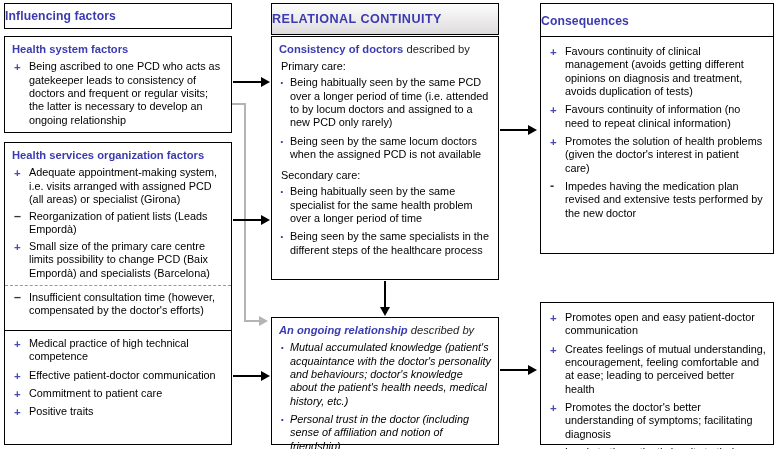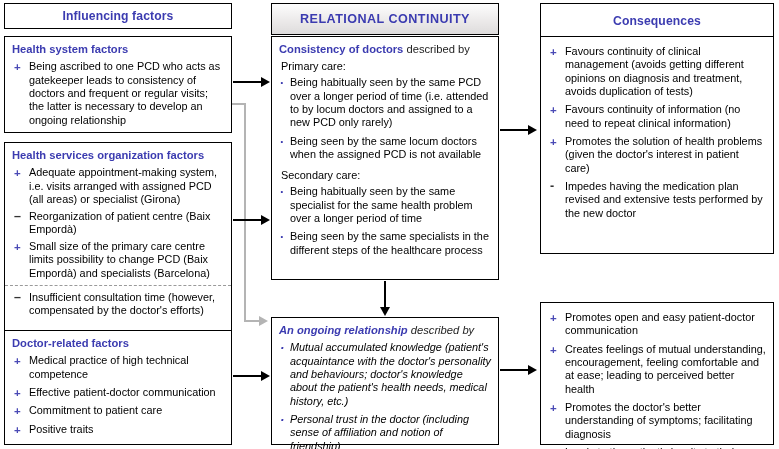--- a/index.html
+++ b/index.html
@@ -26,21 +26,20 @@
     border: 1.4px solid #000000;
     background: #ffffff;
   }
   .header-box {
     position: absolute;
     box-sizing: border-box;
     border: 1.4px solid #000000;
     background: #ffffff;
     display: flex;
     align-items: center;
-    justify-content: center;
   }
   .header-box.shaded {
     background: linear-gradient(180deg, #fdfdfd 0%, #eceaea 55%, #dedcdc 100%);
   }
   .header-title {
     color: #3b3bb0;
     font-weight: bold;
     font-size: 12.2px;
     letter-spacing: 0.1px;
     text-align: center;
@@ -167,40 +166,39 @@
   <div class="box" style="left:4px; top:142px; width:228px; height:192px;">
     <div class="box-inner">
       <div class="sec-title">Health services organization factors</div>
       <ul class="items tight">
         <li>
           <span class="mk">+</span>
           <span>Adequate appointment-making system, i.e. visits arranged with assigned PCD (all areas) or specialist (Girona)</span>
         </li>
         <li>
           <span class="mk minus">–</span>
-          <span>Reorganization of patient centre (Baix Empordà)</span>
+          <span>Reorganization of patient lists (Leads Empordà)</span>
         </li>
         <li>
           <span class="mk">+</span>
           <span>Small size of the primary care centre limits possibility to change PCD (Baix Empordà) and specialists (Barcelona)</span>
         </li>
       </ul>
       <div class="dashed-sep"></div>
       <ul class="items tight">
         <li>
           <span class="mk minus">–</span>
           <span>Insufficient consultation time (however, compensated by the doctor's efforts)</span>
         </li>
       </ul>
     </div>
   </div>
 
   <div class="box" style="left:4px; top:330px; width:228px; height:115px;">
     <div class="box-inner">
-      <div class="sec-title">Doctor-related factors</div>
       <ul class="items">
         <li>
           <span class="mk">+</span>
           <span>Medical practice of high technical competence</span>
         </li>
         <li>
           <span class="mk">+</span>
           <span>Effective patient-doctor communication</span>
         </li>
         <li>

